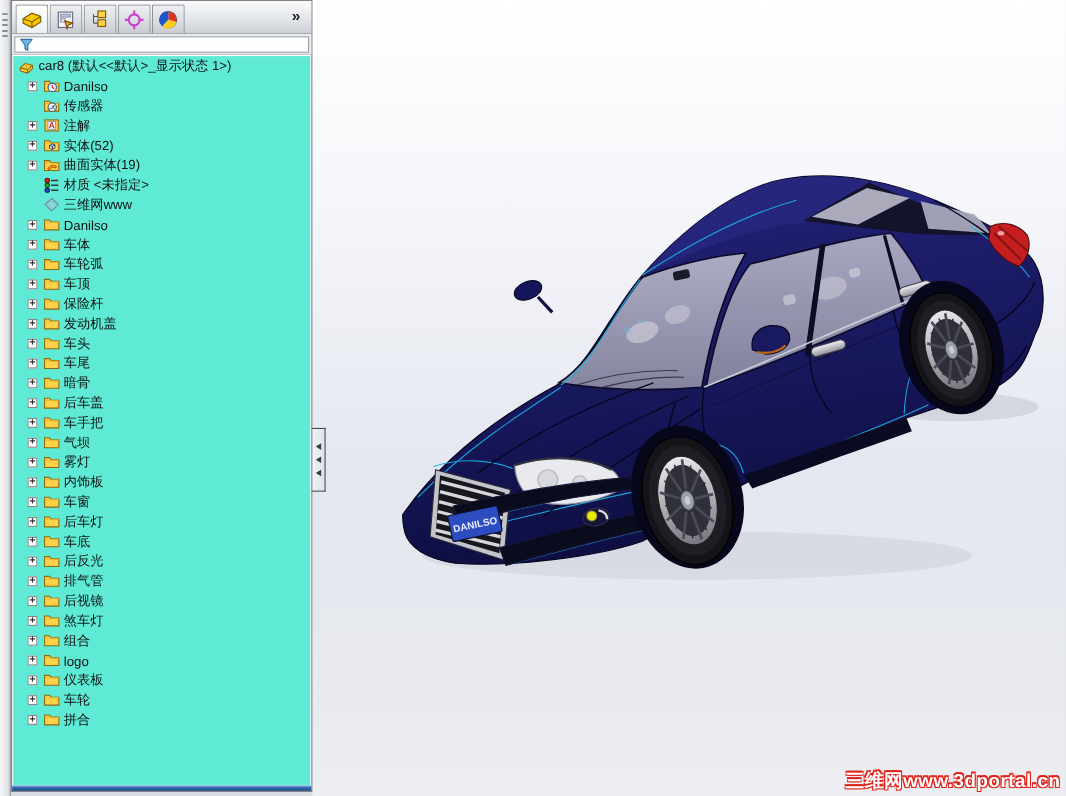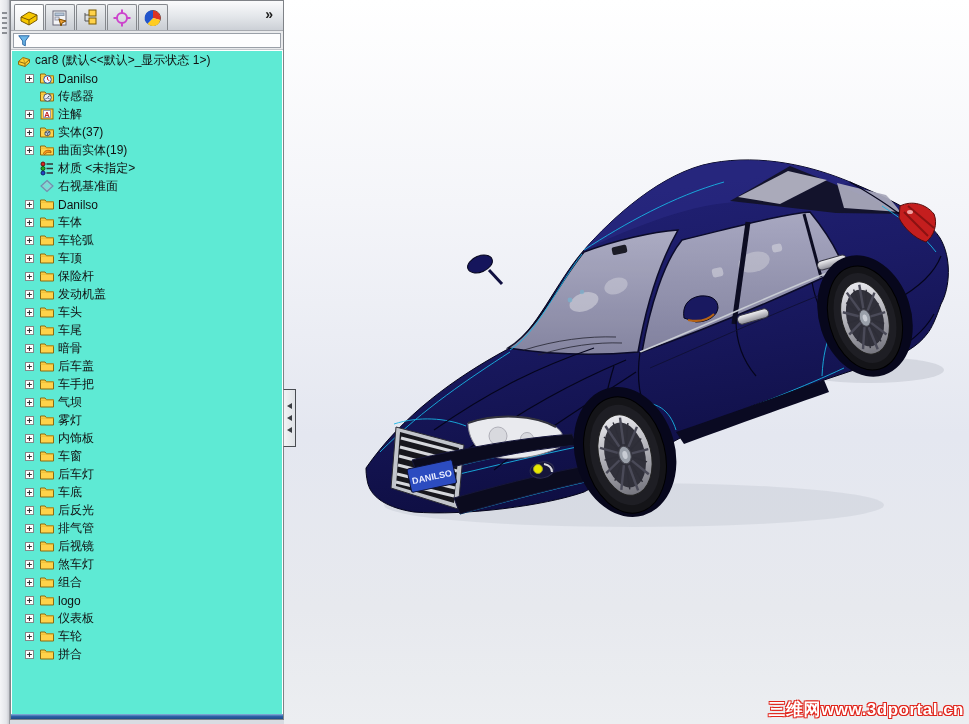--- a/index.html
+++ b/index.html
@@ -431,21 +431,21 @@
           <span class="tree-icon">
             <svg viewBox="0 0 16 16">
               <path d="M1.5 4 L6 4 L7.5 5.8 L14.5 5.8 L14.5 13 L1.5 13 Z" fill="#ffd24a" stroke="#8a6a10"></path>
               <path d="M1.5 6.2 H14.5" stroke="#e8b830" stroke-width=".8"></path>
               <g stroke="#334455" stroke-width=".8">
                 <path d="M6 8.2 L8.3 6.8 L11 7.6 L11 10.4 L8.7 11.8 L6 11 Z" fill="#cfd8e8"></path>
                 <path d="M6 8.2 L8.7 9 L11 7.6 M8.7 9 L8.7 11.8" fill="none"></path>
               </g>
             </svg>
           </span>
-          <span class="tree-label">实体(37)</span>
+          <span class="tree-label">实体(52)</span>
         </div>
         <div class="tree-row">
           <span class="expander">
             <span class="box">+</span>
           </span>
           <span class="tree-icon">
             <svg viewBox="0 0 16 16">
               <path d="M1.5 4 L6 4 L7.5 5.8 L14.5 5.8 L14.5 13 L1.5 13 Z" fill="#ffd24a" stroke="#8a6a10"></path>
               <path d="M1.5 6.2 H14.5" stroke="#e8b830" stroke-width=".8"></path>
               <path d="M4.5 11.5 C5.5 8.5 9 7.5 12 9 L12 10.8 C9.5 9.6 6.8 10.4 5.6 12.6 Z" fill="#ff9a20" stroke="#a05500" stroke-width=".8"></path>
@@ -466,21 +466,21 @@
           <span class="tree-label">材质 &lt;未指定&gt;</span>
         </div>
         <div class="tree-row">
           <span class="expander"></span>
           <span class="tree-icon">
             <svg viewBox="0 0 16 16">
               <path d="M8 2.5 L14 8 L8 13.5 L2 8 Z" fill="rgba(180,200,220,.25)" stroke="#7788aa" stroke-width="1.1"></path>
               <path d="M8 4.5 L12 8 L8 11.5 L4 8 Z" fill="none" stroke="#aabbcc" stroke-width=".8"></path>
             </svg>
           </span>
-          <span class="tree-label">右视基准面</span>
+          <span class="tree-label">三维网www</span>
         </div>
         <div class="tree-row">
           <span class="expander">
             <span class="box">+</span>
           </span>
           <span class="tree-icon">
             <svg viewBox="0 0 16 16">
               <path d="M1.5 4 L6 4 L7.5 5.8 L14.5 5.8 L14.5 13 L1.5 13 Z" fill="#ffd24a" stroke="#8a6a10"></path>
               <path d="M1.5 6.2 H14.5" stroke="#e8b830" stroke-width=".8"></path>
             </svg>

